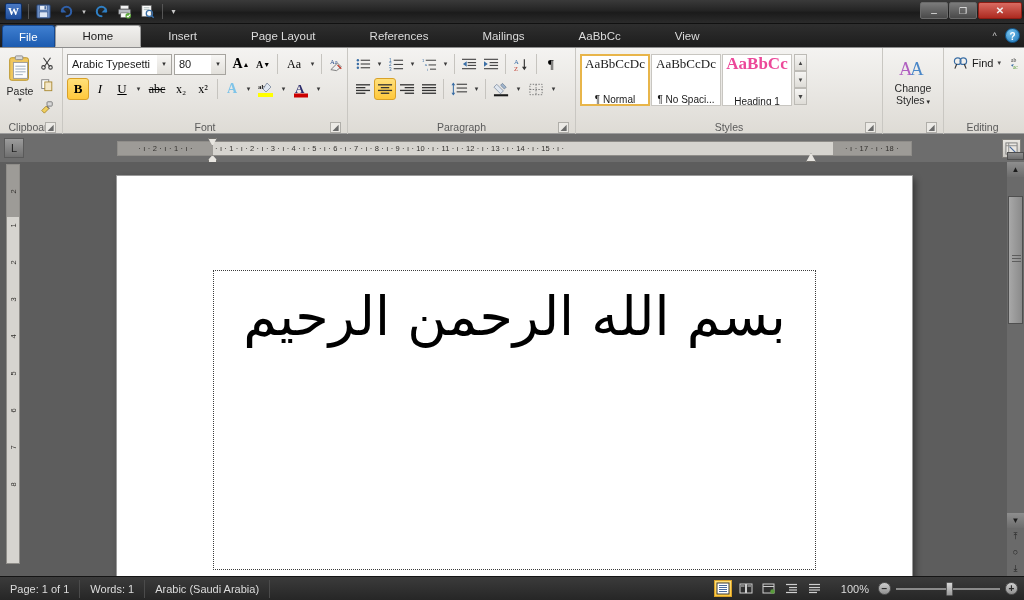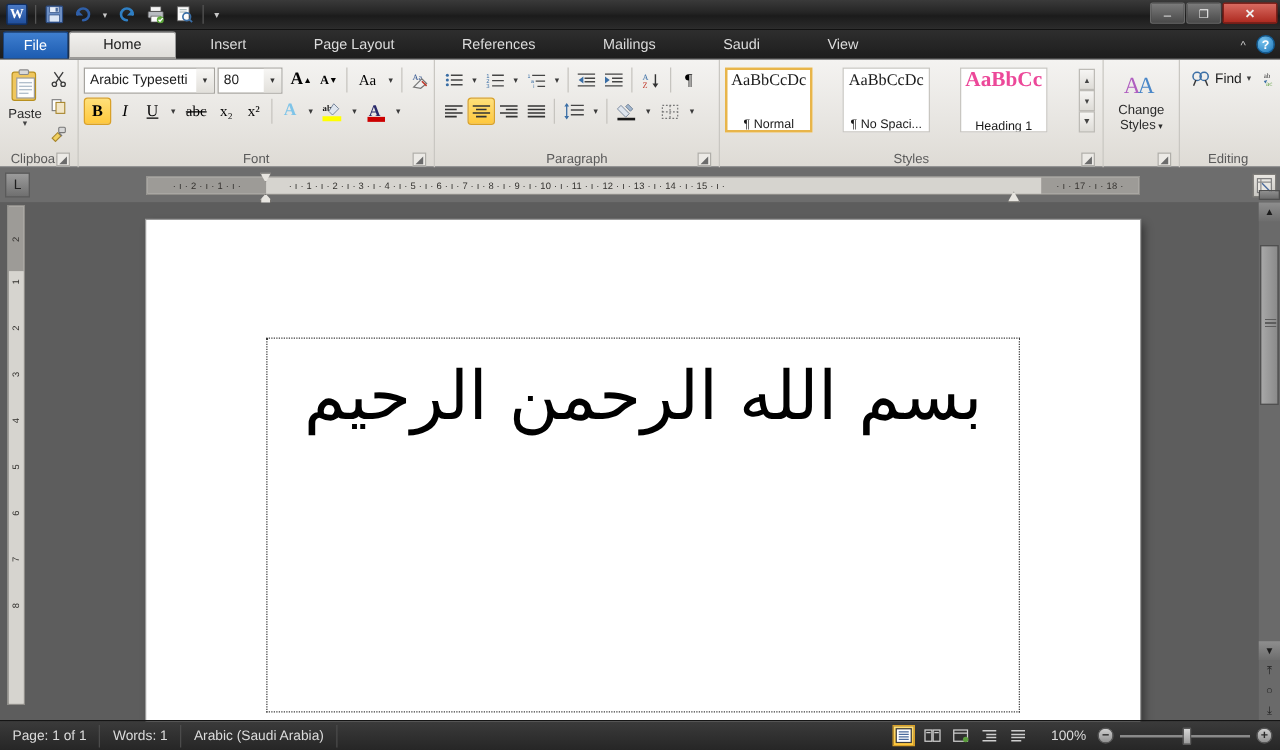--- a/index.html
+++ b/index.html
@@ -109,21 +109,21 @@
   .combo .cbtn{
     position:absolute;right:0;top:0;width:14px;height:19px;
     display:flex;align-items:center;justify-content:center;font-size:7px;color:#333;
     background:linear-gradient(180deg,#f7f6f4,#e2e0db);
   }
 
   .row{ display:flex; align-items:center; }
   .rowgap{ height:3px; }
 
   
-  .gallery{ display:flex; align-items:flex-end;gap:23px; }
+  .gallery{ display:flex; align-items:flex-start; }
   .stile{
     width:70px;height:52px;background:#fff;border:1px solid #c8c6c1;
     display:flex;flex-direction:column;align-items:center;justify-content:center;
     margin-right:1px; overflow:hidden;
   }
   .stile.sel{ border:2px solid #e8b54a; box-shadow:inset 0 0 0 1px #fff; }
   .stile .sp{ font-size:13px;color:#1a1a1a;white-space:nowrap; font-family:"Liberation Serif",serif;}
   .stile .sn{ font-size:10px;color:#1a1a1a;margin-top:22px;white-space:nowrap; }
   .stile.h1 .sp{ font-size:17px;color:#ec4899;font-weight:bold; }
   .stile.h2 .sp{ font-size:15px;color:#4a7fb5;font-weight:bold; }
@@ -305,21 +305,21 @@
     </div>
   </div>
 
   <div class="tabstrip">
     <div class="tab file">File</div>
     <div class="tab active">Home</div>
     <div class="tab">Insert</div>
     <div class="tab">Page Layout</div>
     <div class="tab">References</div>
     <div class="tab">Mailings</div>
-    <div class="tab">Saudi</div>
+    <div class="tab">AaBbCc</div>
     <div class="tab">View</div>
   </div>
 
   <div class="ribbon">
 
     <div class="rgroup" style="width:62px">
       <div class="rgroup-body">
         <div class="bigbtn">
           <svg width="30" height="30" viewBox="0 0 32 32">
               <rect x="5" y="4" width="20" height="24" rx="2" fill="#f0c75e" stroke="#b8901f"></rect>
@@ -673,21 +673,21 @@
   </div>
 
   <div class="rulerbar">
     <div class="tabsel">L</div>
   </div>
   <div class="hruler">
     <div class="dark" style="width:95px">
       <div style="display:flex;align-items:center;justify-content:center;height:100%;font-size:7.5px;letter-spacing:.2px">·  ı  ·  2  ·  ı  ·  1  ·  ı  ·</div>
     </div>
     <div class="light" style="flex:1">
-      <div style="display:flex;align-items:center;height:100%;font-size:7.5px;letter-spacing:.15px;padding-left:18px;white-space:nowrap">·  ı  ·  1  ·  ı  ·  2  ·  ı  ·  3  ·  ı  ·  4  ·  ı  ·  5  ·  ı  ·  6  ·  ı  ·  7  ·  ı  ·  8  ·  ı  ·  9  ·  ı  · 10 ·  ı  · 11 ·  ı  · 12 ·  ı  · 13 ·  ı  · 14 ·  ı  · 15 ·  ı  ·</div>
+      <div style="display:flex;align-items:center;height:100%;font-size:7.5px;letter-spacing:.15px;padding-left:2px;white-space:nowrap">·  ı  ·  1  ·  ı  ·  2  ·  ı  ·  3  ·  ı  ·  4  ·  ı  ·  5  ·  ı  ·  6  ·  ı  ·  7  ·  ı  ·  8  ·  ı  ·  9  ·  ı  · 10 ·  ı  · 11 ·  ı  · 12 ·  ı  · 13 ·  ı  · 14 ·  ı  · 15 ·  ı  ·</div>
     </div>
     <div class="dark" style="width:78px">
       <div style="display:flex;align-items:center;justify-content:center;height:100%;font-size:7.5px;letter-spacing:.2px">·  ı  · 17 ·  ı  · 18 ·</div>
     </div>
   </div>
   <div class="indent-top"></div>
   <div class="indent-bot"></div>
   <div class="indent-right"></div>
   <div class="topright-btn">
     <svg width="13" height="13" viewBox="0 0 14 14">

